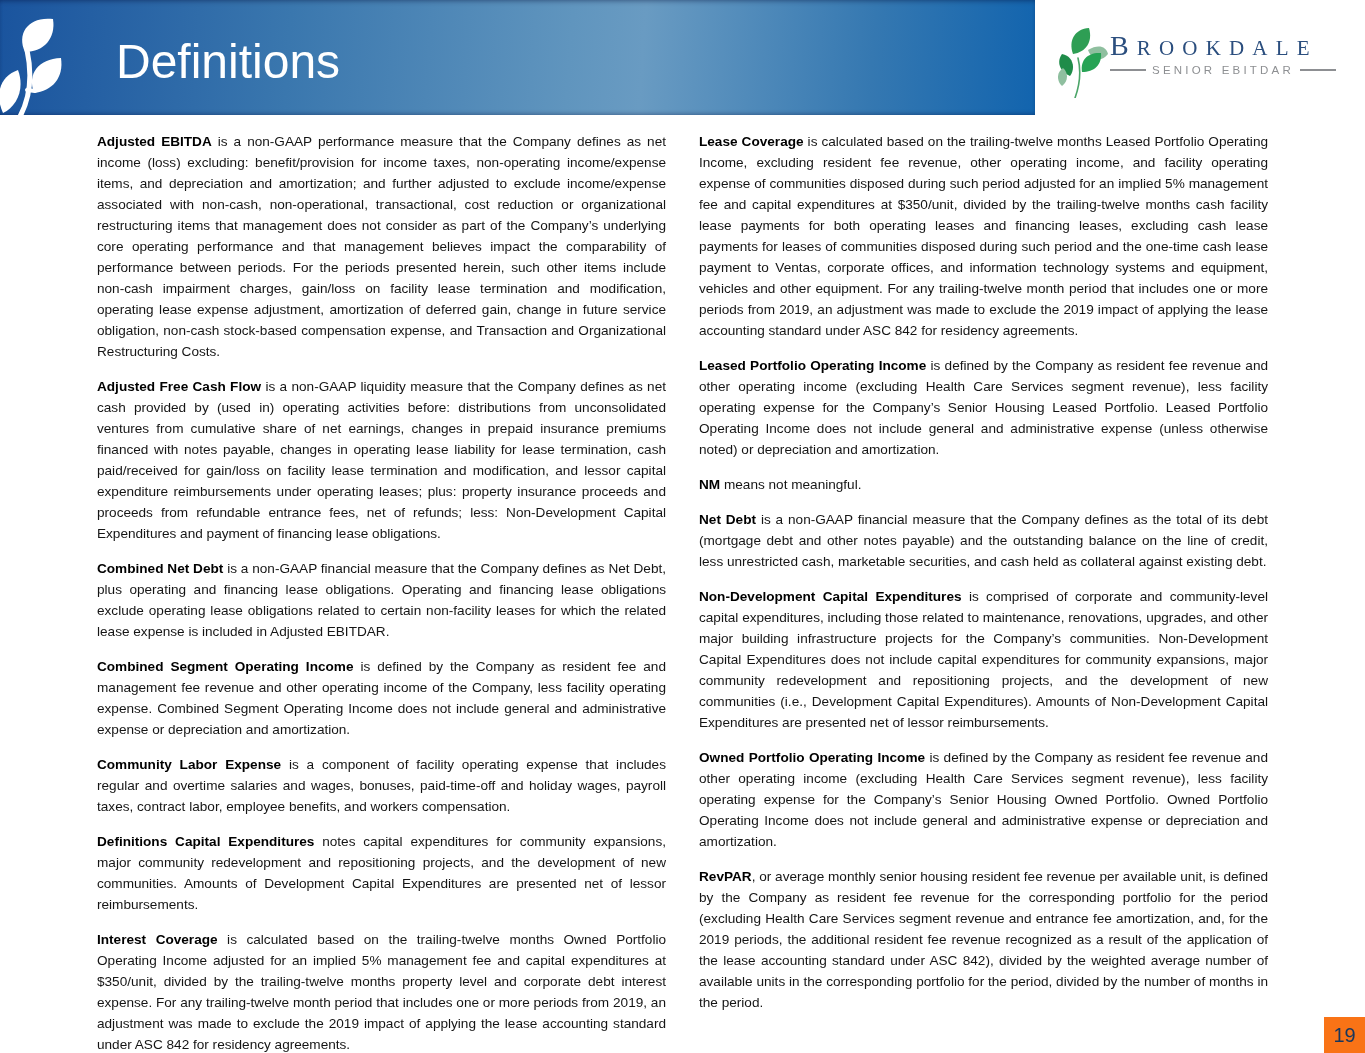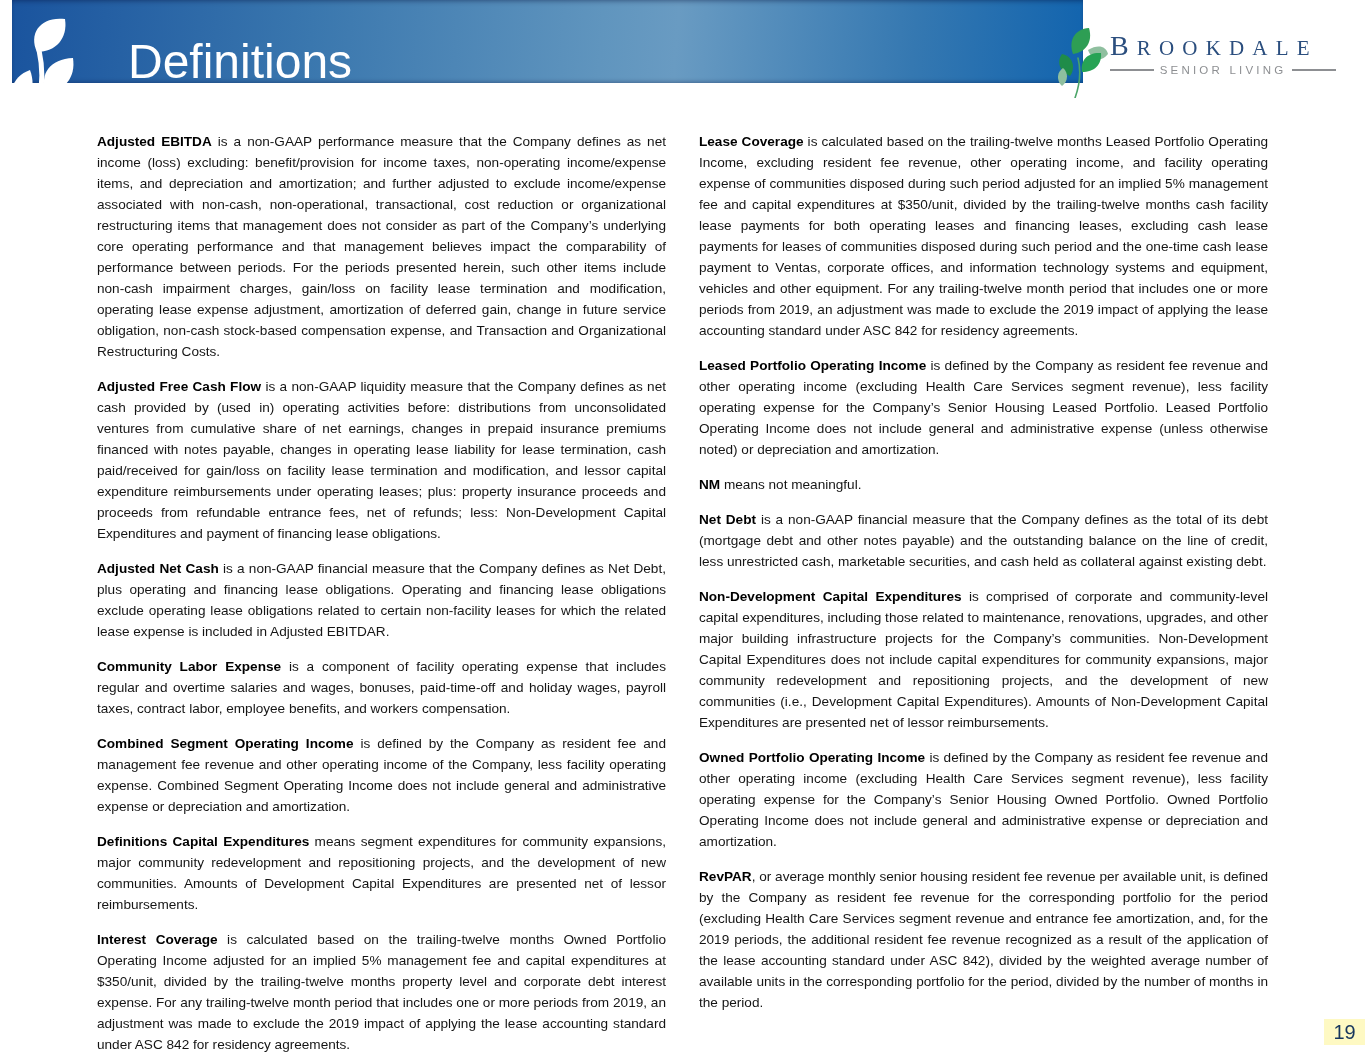--- a/index.html
+++ b/index.html
@@ -3,24 +3,23 @@
 <meta charset="utf-8">
 <style>
   html,body { margin:0; padding:0; background:#e8e8e8; }
   .page {
     position:relative; width:1365px; height:1053px; background:#ffffff;
     font-family:"Liberation Sans", sans-serif; overflow:hidden; margin:0 auto;
   }
 
   
   .header-bar {
-    position:absolute; left:12px; top:0; width:1035px; height:83px;
+    position:absolute; left:0; top:0; width:1035px; height:115px;
     background:linear-gradient(94deg,#1A549E 0%,#3A77AE 28%,#6095BE 55%,#699BC2 62%,#3578B1 84%,#1264AE 100%);
     box-shadow:inset 0 4px 5px -3px rgba(0,10,50,.45), inset 0 -3px 4px -2px rgba(0,10,50,.35);
-    padding-left:36px;
   }
   .header-leaf { position:absolute; left:0; top:0; }
   .page-title {
     position:absolute; left:116px; top:38px; color:#ffffff;
     font-size:48px; letter-spacing:0; font-weight:400; line-height:1;
   }
 
   
   .logo { position:absolute; left:1058px; top:20px; width:282px; height:80px; }
   .logo-leaf { position:absolute; left:0; top:4px; }
@@ -39,22 +38,22 @@
   .body-columns {
     position:absolute; left:97px; top:131px; width:1171px;
     display:flex; gap:33px;
   }
   .def-column { width:569px; color:#151515; font-size:13.6px; line-height:21px; text-align:justify; }
   .def-column p { margin:0 0 14px 0; }
   .def-column b { color:#000; }
 
   
   .page-number-box {
-    position:absolute; right:0; bottom:8px; width:41px; height:26px;
-    background:#fef9c3; color:#17365D; display:flex; align-items:center; justify-content:center;
+    position:absolute; right:0; bottom:0; width:41px; height:36px;
+    background:#f97316; color:#17365D; display:flex; align-items:center; justify-content:center;
     font-size:20px;
   }
 </style>
 </head>
 <body>
 
 <div class="page">
 
   <div class="header-bar">
     <svg class="header-leaf" width="110" height="115" viewBox="0 0 110 115" aria-hidden="true">
@@ -75,34 +74,34 @@
       <path d="M24 48 C22 36 30 28 43 29 C44 41 36 48 24 48 Z" fill="#27A355"></path>
       <path d="M12 52 C2 48 -2 38 4 30 C15 32 18 44 12 52 Z" fill="#1F8C49"></path>
       <path d="M4 62 C-2 56 -1 48 5 44 C11 49 10 58 4 62 Z" fill="#8FBF9F"></path>
     </svg>
     <div class="logo-text">
       <div class="brand-line">
         <span class="brand-initial">B</span><span class="brand-rest">ROOKDALE</span>
       </div>
       <div class="tagline-row">
         <div class="tagline-rule"></div>
-        <span class="tagline">SENIOR LIVING</span>
+        <span class="tagline">SENIOR EBITDAR</span>
         <div class="tagline-rule"></div>
       </div>
     </div>
   </div>
 
   <div class="body-columns">
     <div class="def-column">
         <p><b>Adjusted EBITDA</b><span> is a non-GAAP performance measure that the Company defines as net income (loss) excluding: benefit/provision for income taxes, non-operating income/expense items, and depreciation and amortization; and further adjusted to exclude income/expense associated with non-cash, non-operational, transactional, cost reduction or organizational restructuring items that management does not consider as part of the Company’s underlying core operating performance and that management believes impact the comparability of performance between periods. For the periods presented herein, such other items include non-cash impairment charges, gain/loss on facility lease termination and modification, operating lease expense adjustment, amortization of deferred gain, change in future service obligation, non-cash stock-based compensation expense, and Transaction and Organizational Restructuring Costs.</span></p>
         <p><b>Adjusted Free Cash Flow</b><span> is a non-GAAP liquidity measure that the Company defines as net cash provided by (used in) operating activities before: distributions from unconsolidated ventures from cumulative share of net earnings, changes in prepaid insurance premiums financed with notes payable, changes in operating lease liability for lease termination, cash paid/received for gain/loss on facility lease termination and modification, and lessor capital expenditure reimbursements under operating leases; plus: property insurance proceeds and proceeds from refundable entrance fees, net of refunds; less: Non-Development Capital Expenditures and payment of financing lease obligations.</span></p>
-        <p><b>Adjusted Net Cash</b><span> is a non-GAAP financial measure that the Company defines as Net Debt, plus operating and financing lease obligations. Operating and financing lease obligations exclude operating lease obligations related to certain non-facility leases for which the related lease expense is included in Adjusted EBITDAR.</span></p>
+        <p><b>Combined Net Debt</b><span> is a non-GAAP financial measure that the Company defines as Net Debt, plus operating and financing lease obligations. Operating and financing lease obligations exclude operating lease obligations related to certain non-facility leases for which the related lease expense is included in Adjusted EBITDAR.</span></p>
+        <p><b>Combined Segment Operating Income</b><span> is defined by the Company as resident fee and management fee revenue and other operating income of the Company, less facility operating expense. Combined Segment Operating Income does not include general and administrative expense or depreciation and amortization.</span></p>
         <p><b>Community Labor Expense</b><span> is a component of facility operating expense that includes regular and overtime salaries and wages, bonuses, paid-time-off and holiday wages, payroll taxes, contract labor, employee benefits, and workers compensation.</span></p>
-        <p><b>Combined Segment Operating Income</b><span> is defined by the Company as resident fee and management fee revenue and other operating income of the Company, less facility operating expense. Combined Segment Operating Income does not include general and administrative expense or depreciation and amortization.</span></p>
-        <p><b>Definitions Capital Expenditures</b><span> means segment expenditures for community expansions, major community redevelopment and repositioning projects, and the development of new communities. Amounts of Development Capital Expenditures are presented net of lessor reimbursements.</span></p>
+        <p><b>Definitions Capital Expenditures</b><span> notes capital expenditures for community expansions, major community redevelopment and repositioning projects, and the development of new communities. Amounts of Development Capital Expenditures are presented net of lessor reimbursements.</span></p>
         <p><b>Interest Coverage</b><span> is calculated based on the trailing-twelve months Owned Portfolio Operating Income adjusted for an implied 5% management fee and capital expenditures at $350/unit, divided by the trailing-twelve months property level and corporate debt interest expense. For any trailing-twelve month period that includes one or more periods from 2019, an adjustment was made to exclude the 2019 impact of applying the lease accounting standard under ASC 842 for residency agreements.</span></p>
       </div>
     <div class="def-column">
         <p><b>Lease Coverage</b><span> is calculated based on the trailing-twelve months Leased Portfolio Operating Income, excluding resident fee revenue, other operating income, and facility operating expense of communities disposed during such period adjusted for an implied 5% management fee and capital expenditures at $350/unit, divided by the trailing-twelve months cash facility lease payments for both operating leases and financing leases, excluding cash lease payments for leases of communities disposed during such period and the one-time cash lease payment to Ventas, corporate offices, and information technology systems and equipment, vehicles and other equipment. For any trailing-twelve month period that includes one or more periods from 2019, an adjustment was made to exclude the 2019 impact of applying the lease accounting standard under ASC 842 for residency agreements.</span></p>
         <p><b>Leased Portfolio Operating Income</b><span> is defined by the Company as resident fee revenue and other operating income (excluding Health Care Services segment revenue), less facility operating expense for the Company’s Senior Housing Leased Portfolio. Leased Portfolio Operating Income does not include general and administrative expense (unless otherwise noted) or depreciation and amortization.</span></p>
         <p><b>NM</b><span> means not meaningful.</span></p>
         <p><b>Net Debt</b><span> is a non-GAAP financial measure that the Company defines as the total of its debt (mortgage debt and other notes payable) and the outstanding balance on the line of credit, less unrestricted cash, marketable securities, and cash held as collateral against existing debt.</span></p>
         <p><b>Non-Development Capital Expenditures</b><span> is comprised of corporate and community-level capital expenditures, including those related to maintenance, renovations, upgrades, and other major building infrastructure projects for the Company’s communities. Non-Development Capital Expenditures does not include capital expenditures for community expansions, major community redevelopment and repositioning projects, and the development of new communities (i.e., Development Capital Expenditures). Amounts of Non-Development Capital Expenditures are presented net of lessor reimbursements.</span></p>
         <p><b>Owned Portfolio Operating Income</b><span> is defined by the Company as resident fee revenue and other operating income (excluding Health Care Services segment revenue), less facility operating expense for the Company’s Senior Housing Owned Portfolio. Owned Portfolio Operating Income does not include general and administrative expense or depreciation and amortization.</span></p>
         <p><b>RevPAR</b><span>, or average monthly senior housing resident fee revenue per available unit, is defined by the Company as resident fee revenue for the corresponding portfolio for the period (excluding Health Care Services segment revenue and entrance fee amortization, and, for the 2019 periods, the additional resident fee revenue recognized as a result of the application of the lease accounting standard under ASC 842), divided by the weighted average number of available units in the corresponding portfolio for the period, divided by the number of months in the period.</span></p>

